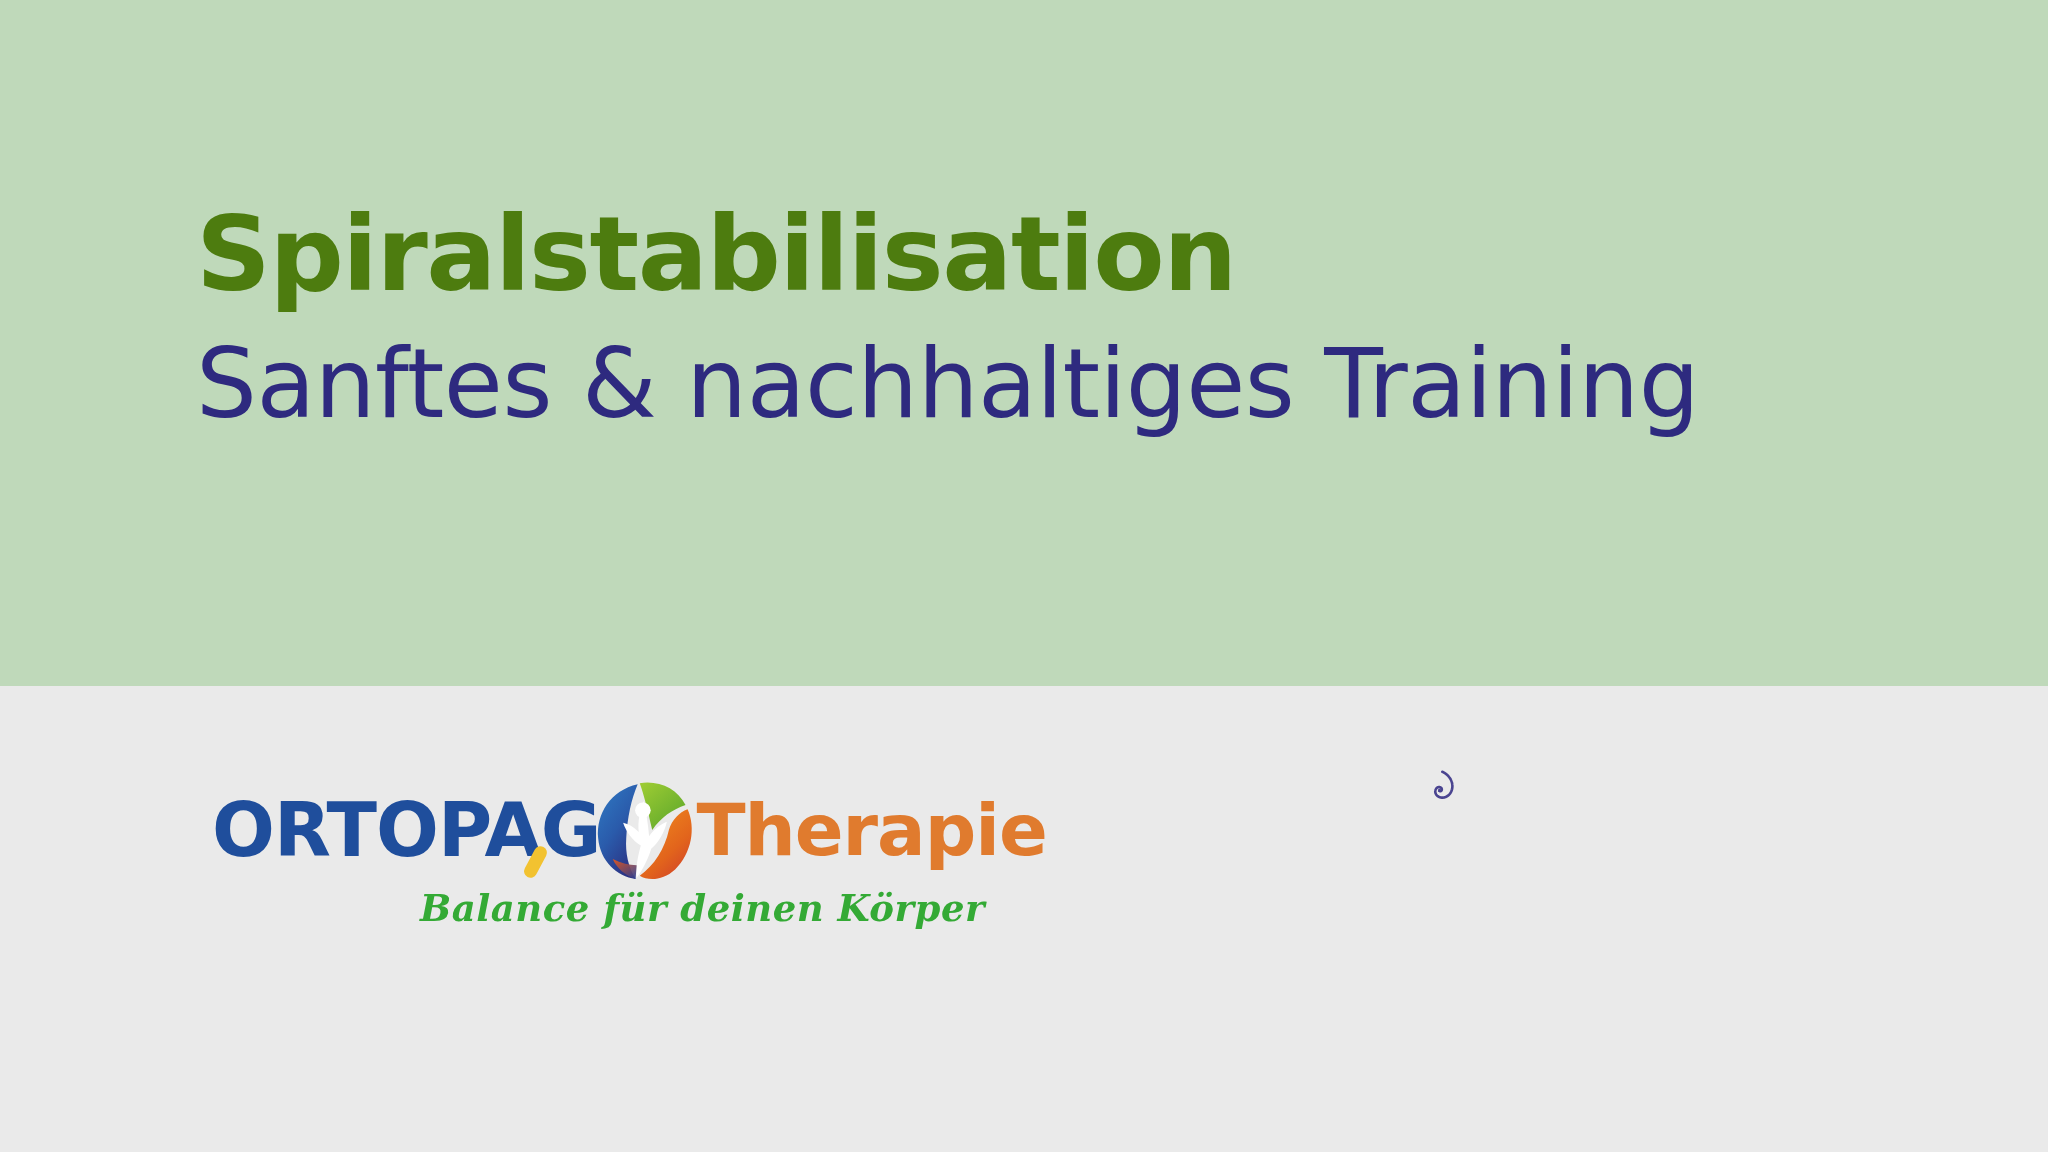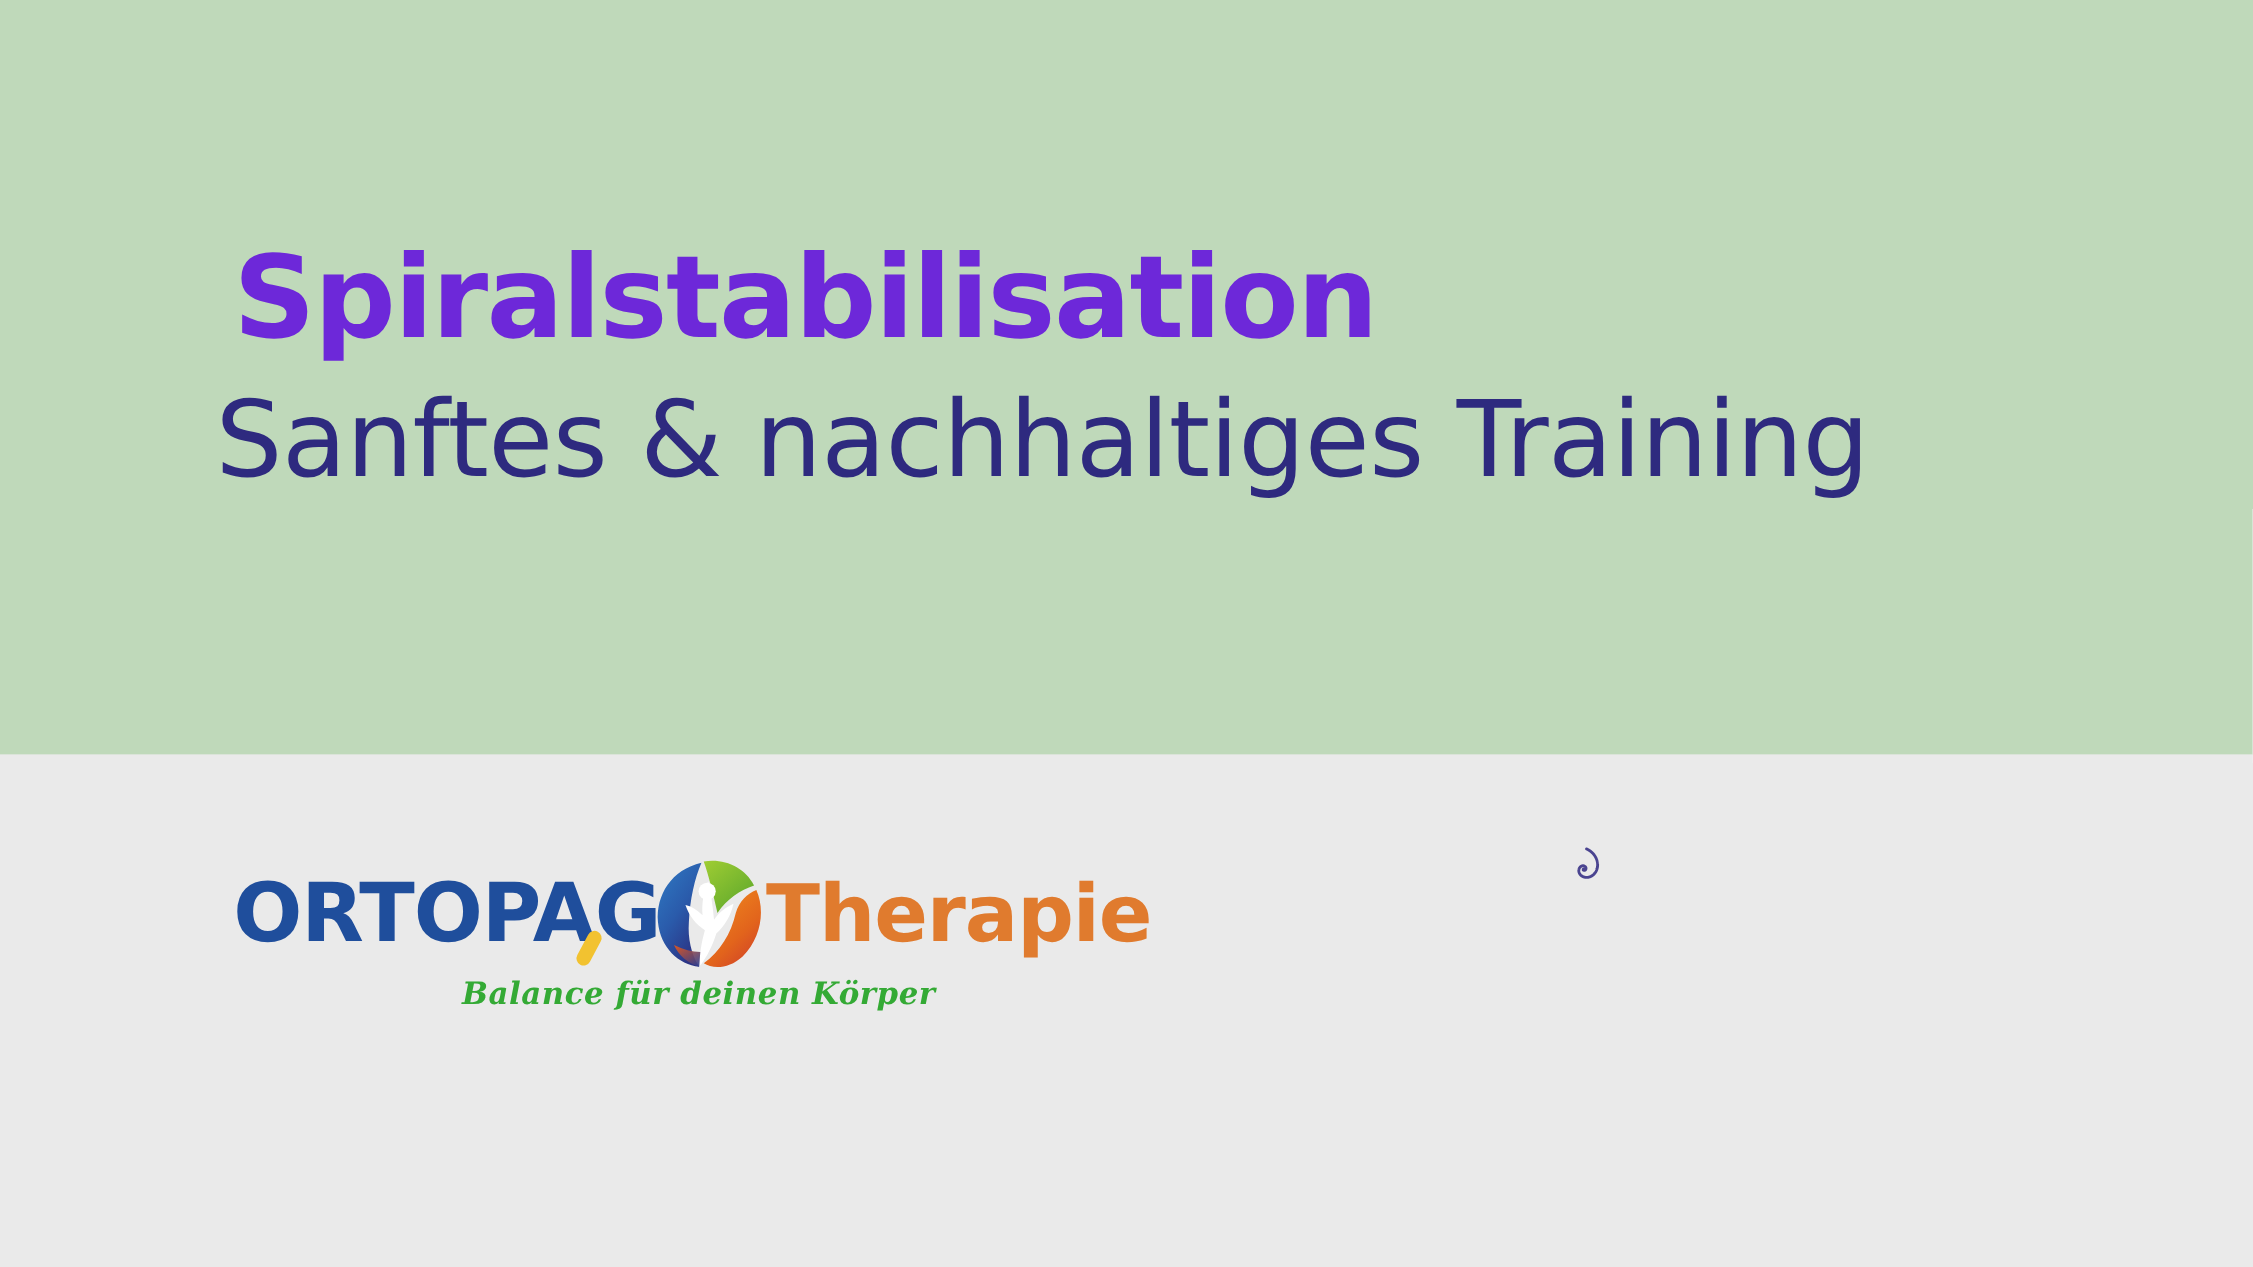--- a/index.html
+++ b/index.html
@@ -53,27 +53,27 @@
   }
 
   
   .headline-block {
     position: absolute;
     left: 196px;
     top: 196px;
     width: 1700px;
   }
   .title {
-    margin: 16px;
+    margin: 0;
     font-family: "DejaVu Sans", sans-serif;
     font-weight: bold;
     font-size: 104px;
     line-height: 1.12;
     letter-spacing: -1.5px;
-    color: #6d28d9;
+    color: #4d7c0f;
     white-space: nowrap;
   }
   .subtitle {
     margin: 20px 0 0 0;
     font-family: "DejaVu Sans", sans-serif;
     font-weight: 400;
     font-size: 96px;
     line-height: 1.1;
     letter-spacing: -0.5px;
     color: #2e2a7f;
@@ -131,21 +131,21 @@
     color: #e07b2e;
     line-height: 1;
     margin-left: -4px;
   }
   .logo-tagline {
     margin: 14px 0 0 0;
     padding-left: 208px;
     font-family: "DejaVu Serif", serif;
     font-style: italic;
     font-weight: bold;
-    font-size: 28px;
+    font-size: 37px;
     letter-spacing: 0.5px;
     color: #34aa35;
     line-height: 1;
   }
 </style>
 </head>
 <body>
 
 <div id="slide">
 

